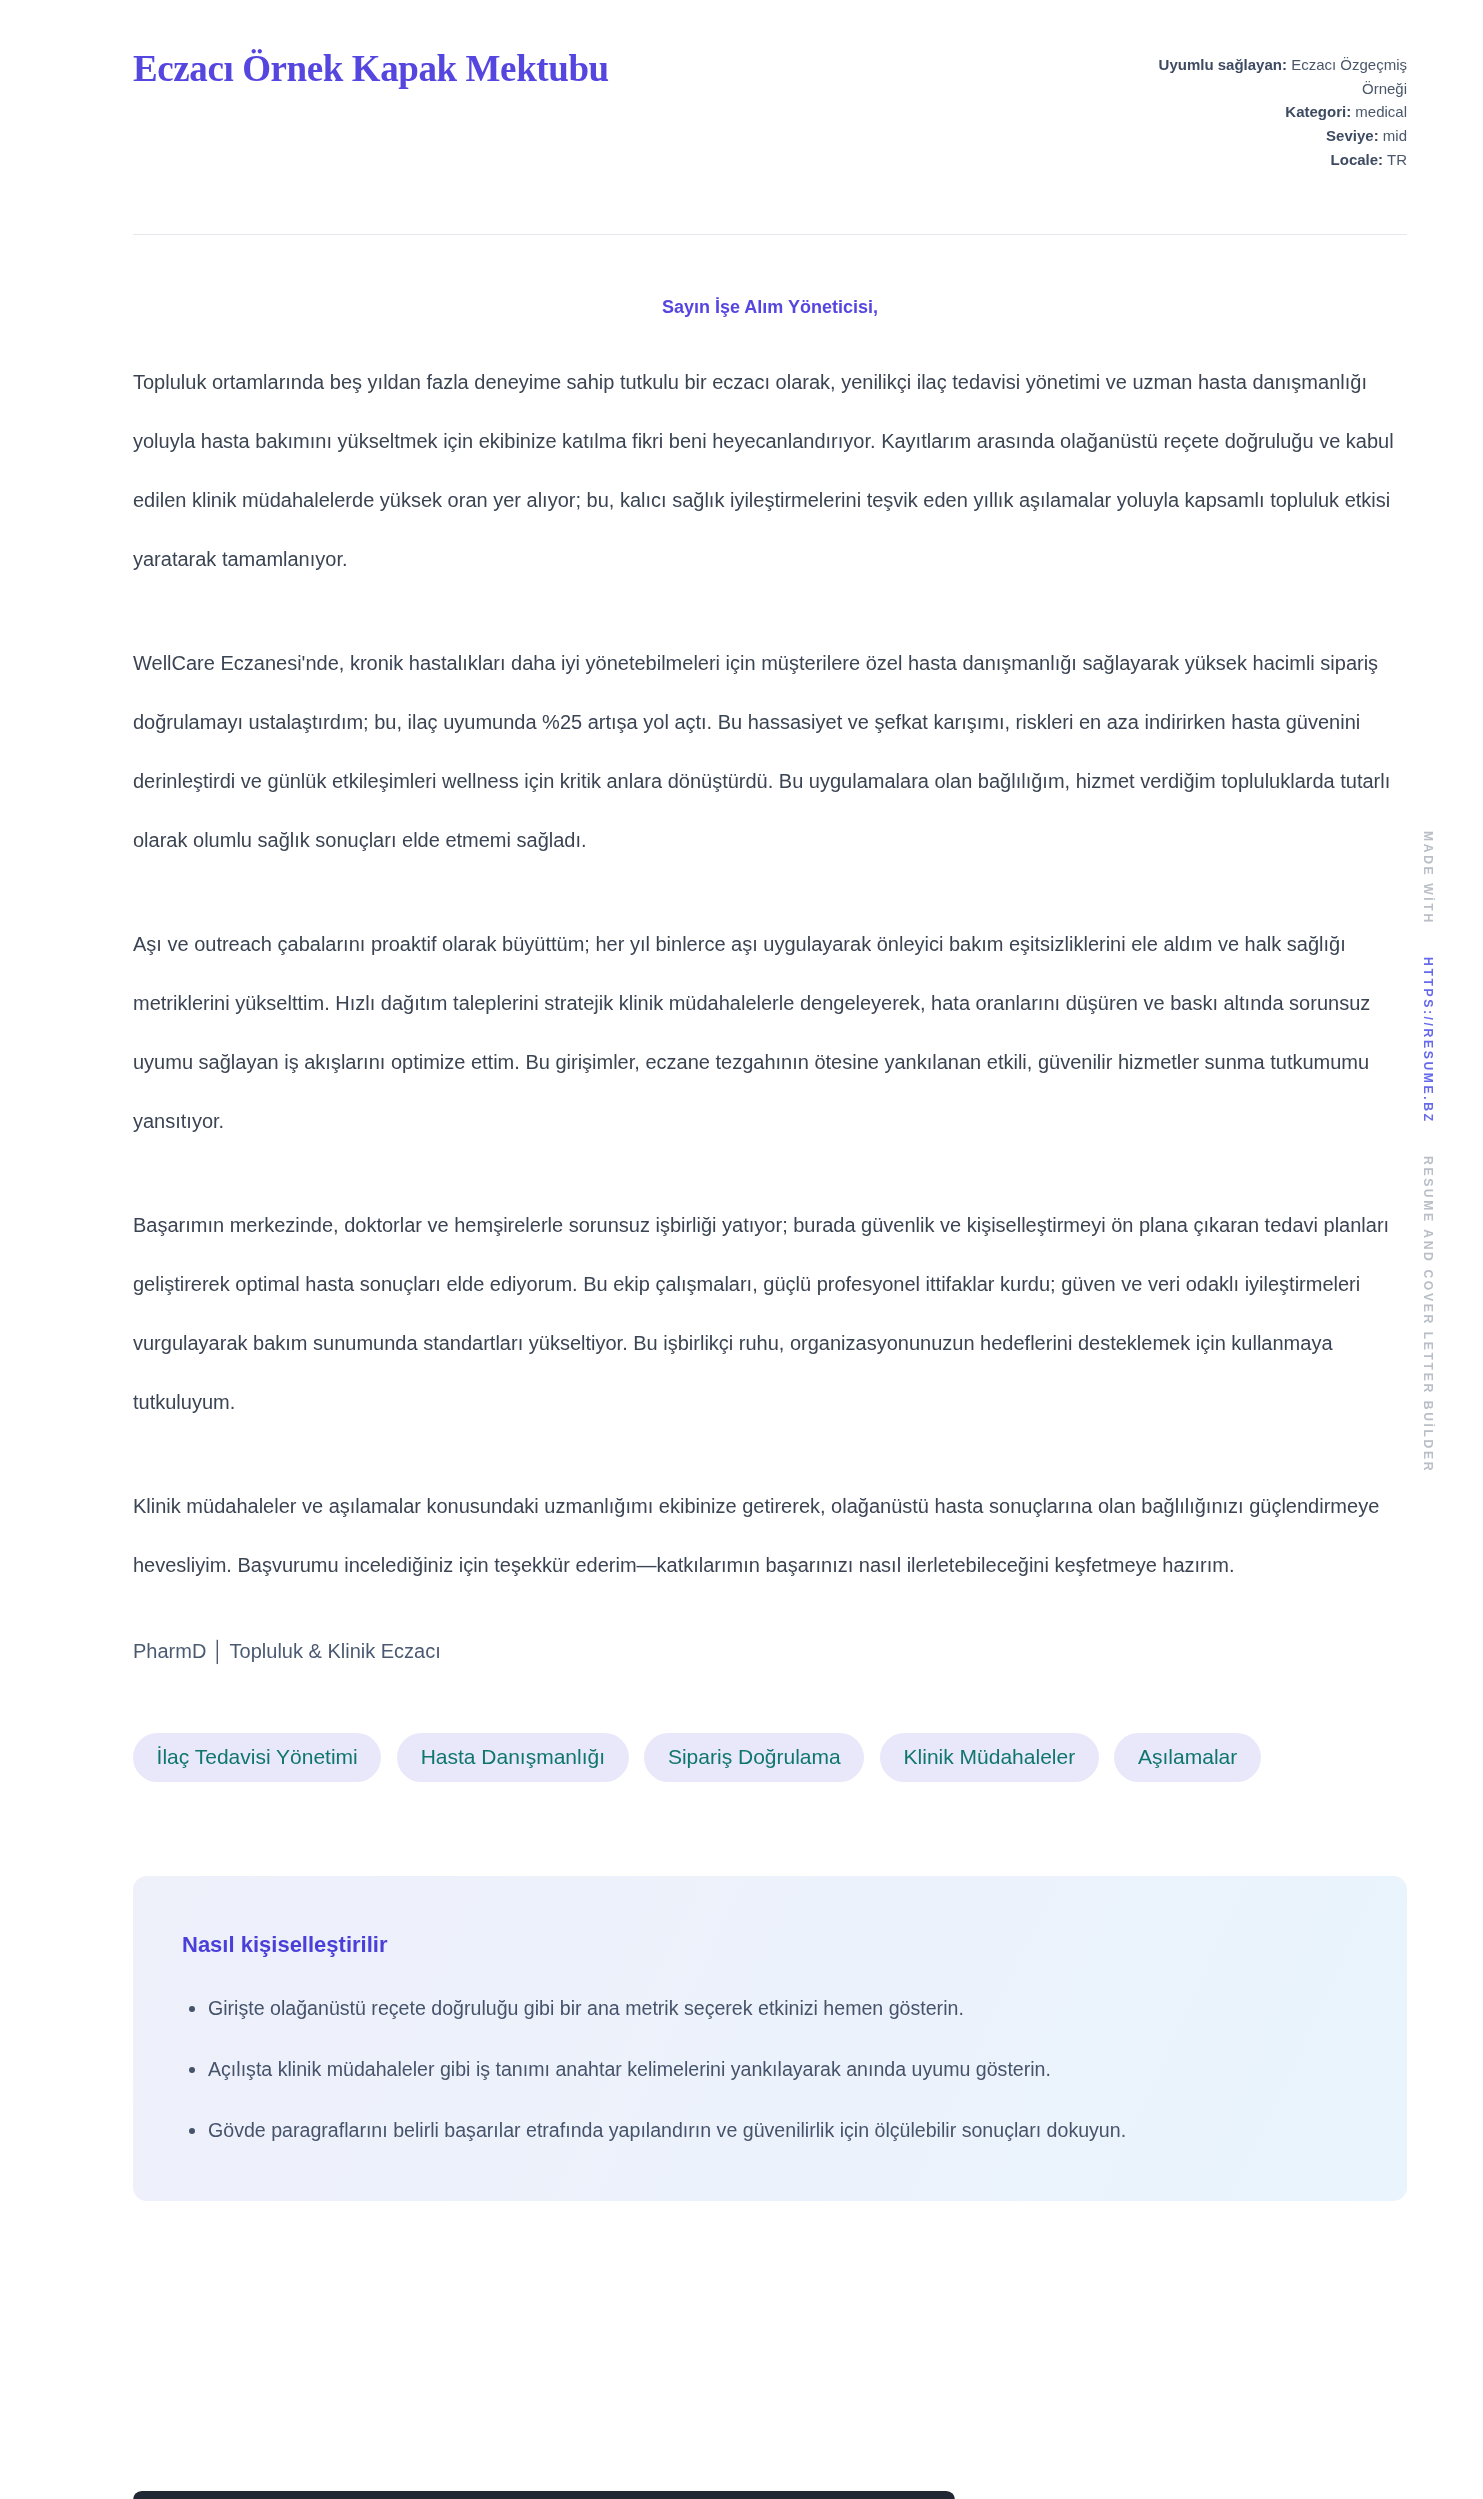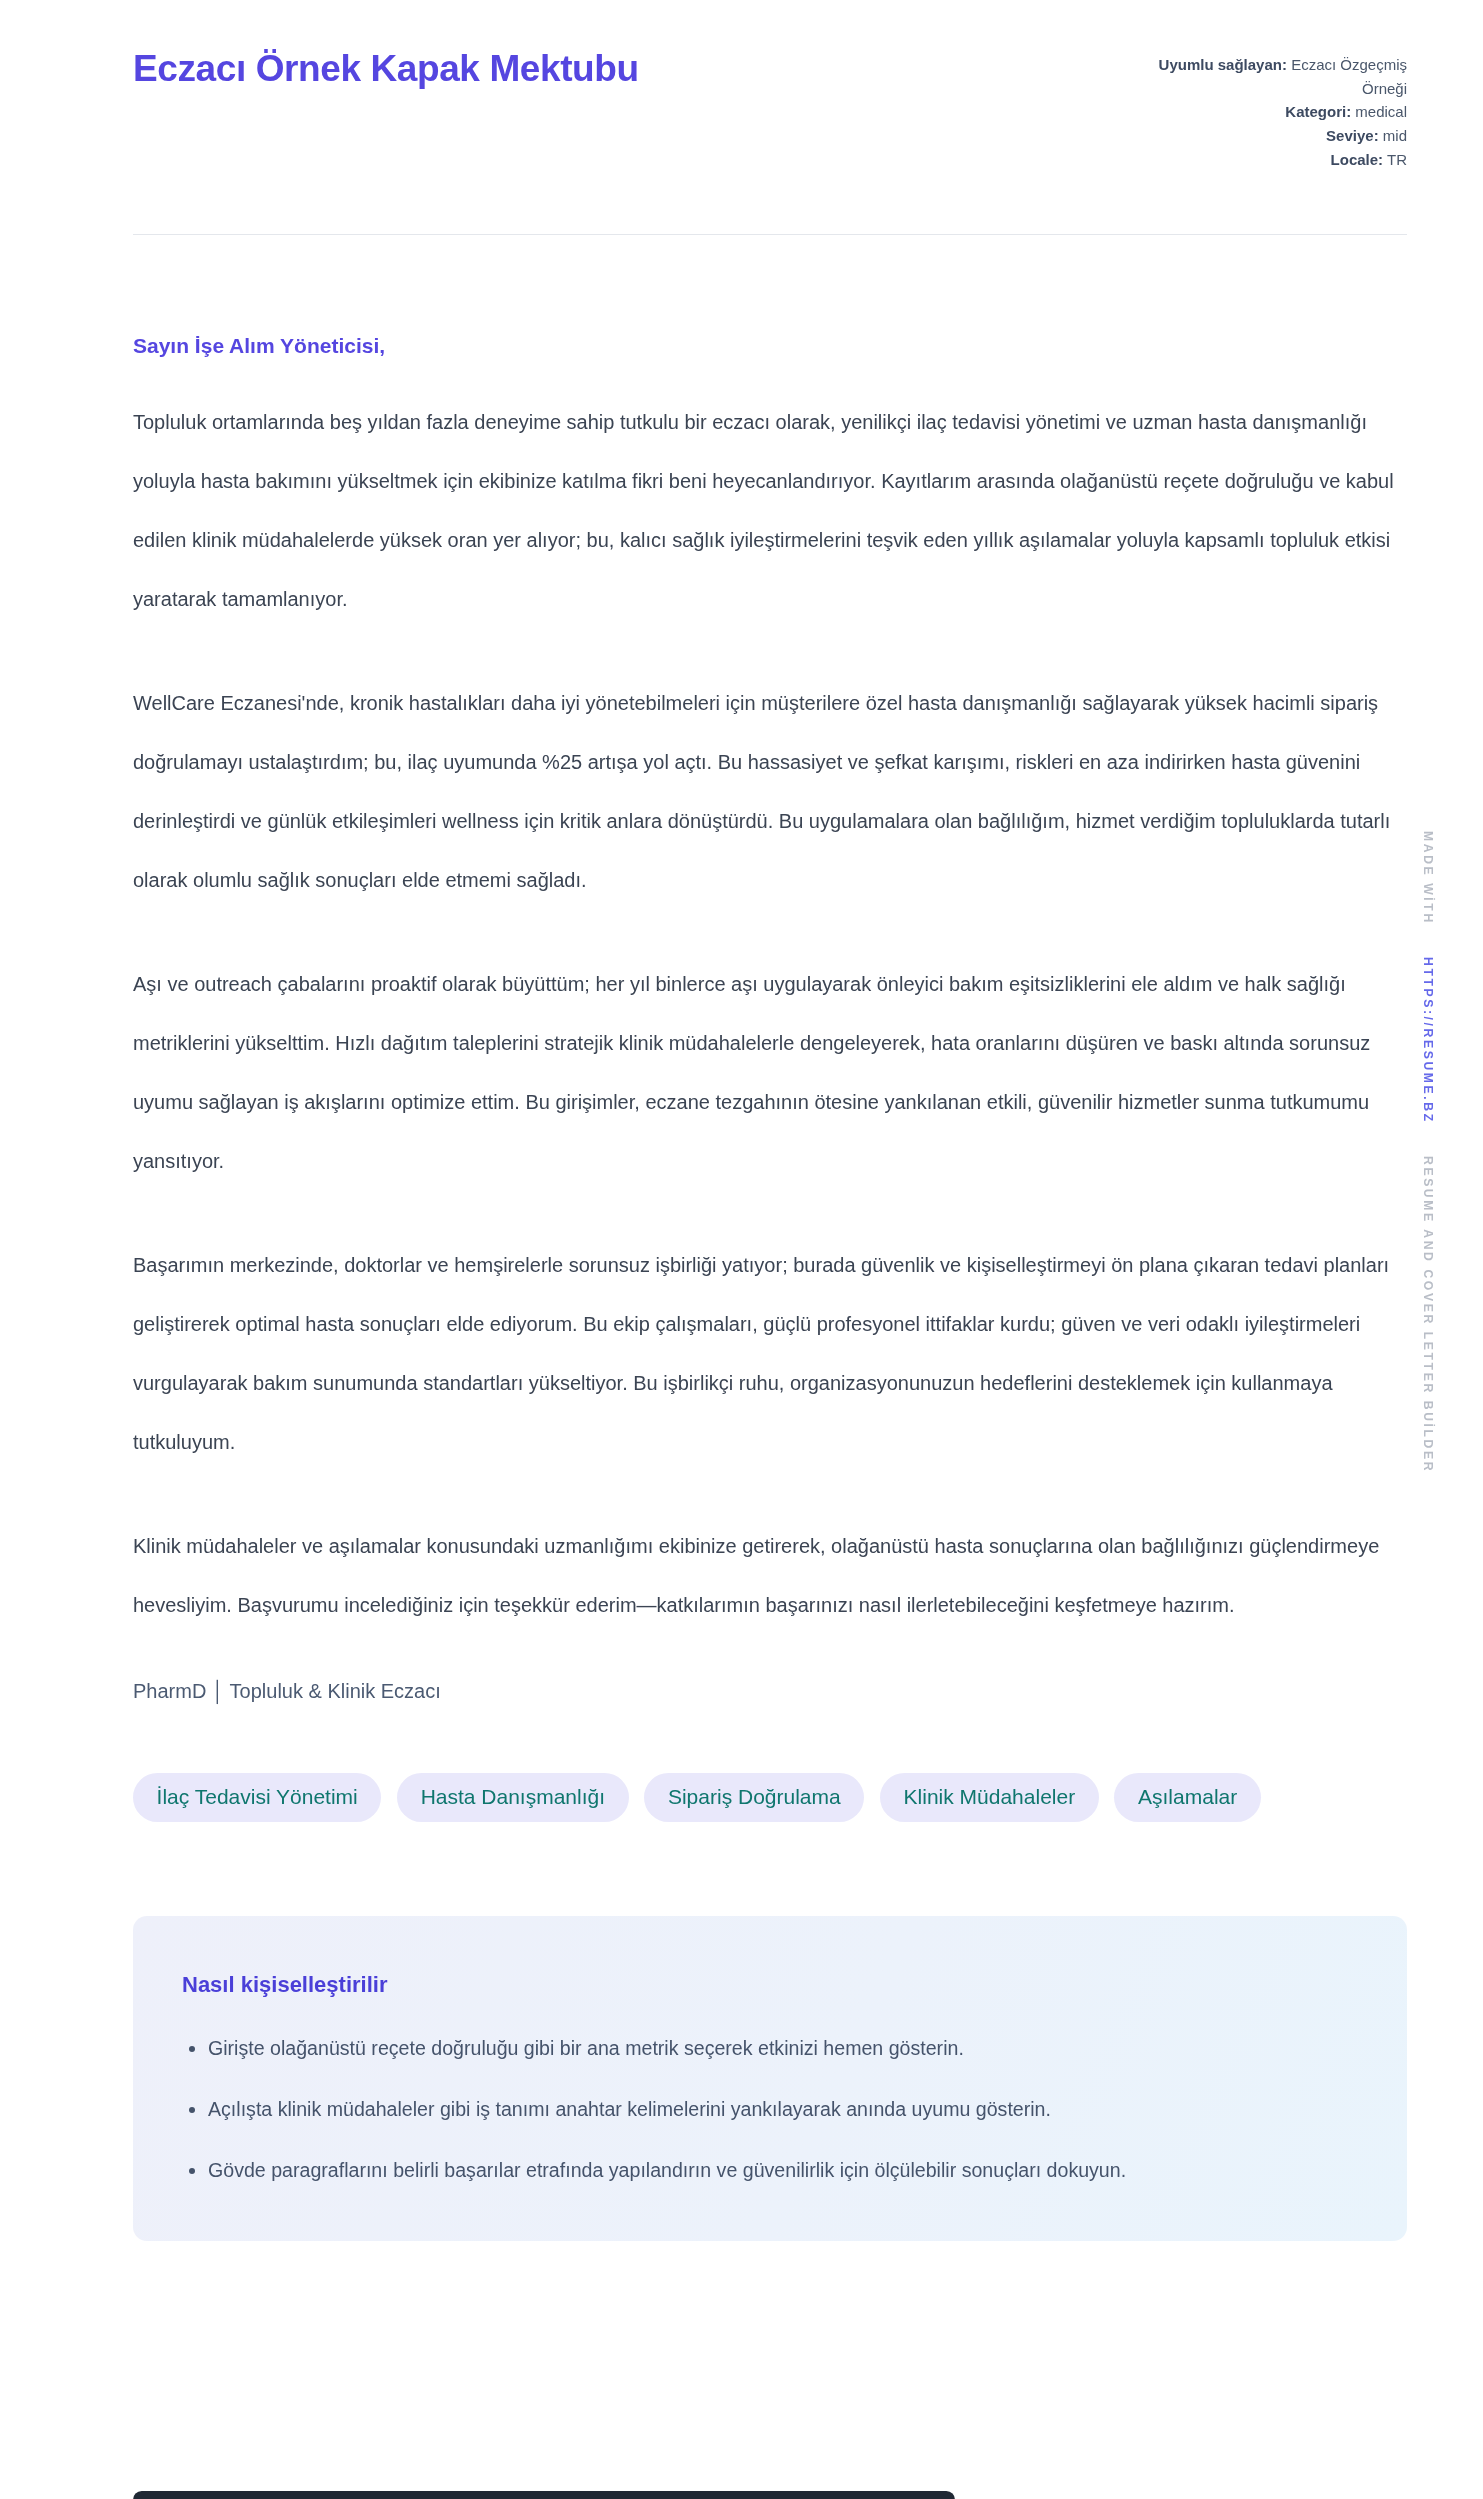--- a/index.html
+++ b/index.html
@@ -19,36 +19,36 @@
     font-family:"Liberation Sans", sans-serif;
     overflow:hidden;
   }
   .content{padding:48px 77px 0 133px;}
 
   
   .header{display:flex;justify-content:space-between;align-items:flex-start;}
   .header-left{max-width:899px;}
   .page-title{
     font-size:37px;font-weight:700;color:var(--accent);
-    margin:0 0 17.5px;letter-spacing:-0.4px;line-height:1.15;
+    margin:0 0 17.5px;letter-spacing:-0.4px;line-height:1.15;font-family:Liberation Serif, serif;
   }
   .page-subtitle{
     font-size:24.4px;font-weight:700;color:#414b5e;
     line-height:41px;margin:0;max-width:882px;
   }
   .meta{
     width:272px;flex-shrink:0;text-align:right;
     font-size:15px;line-height:23.6px;color:#4a576b;padding-top:5.2px;
   }
   .meta-row b{color:#3d4a61;font-weight:700;}
 
   .divider{border:none;border-top:0.9px solid #e4e7ec;margin:63px 0 0;}
 
   
-  .greeting{margin:99px 0 0;font-size:21px;font-weight:600;color:var(--accent);}
+  .greeting{margin:62px 0 0;font-size:18px;font-weight:600;color:var(--accent);text-align:center;}
   .body-copy p{font-size:20px;line-height:59px;color:var(--body);margin:35px 0 45px;}
   .sig-name{font-size:21px;font-weight:700;color:#28303f;margin:89px 0 0;}
   .sig-title{font-size:20px;color:var(--muted);margin:26px 0 0;}
 
   
   .tags{display:flex;flex-wrap:wrap;gap:15.7px;margin-top:70px;}
   .tag{
     background:#e9e8fb;color:#0f766e;font-size:21px;font-weight:500;
     padding:12.2px 23.6px;border-radius:872px;white-space:nowrap;
   }

